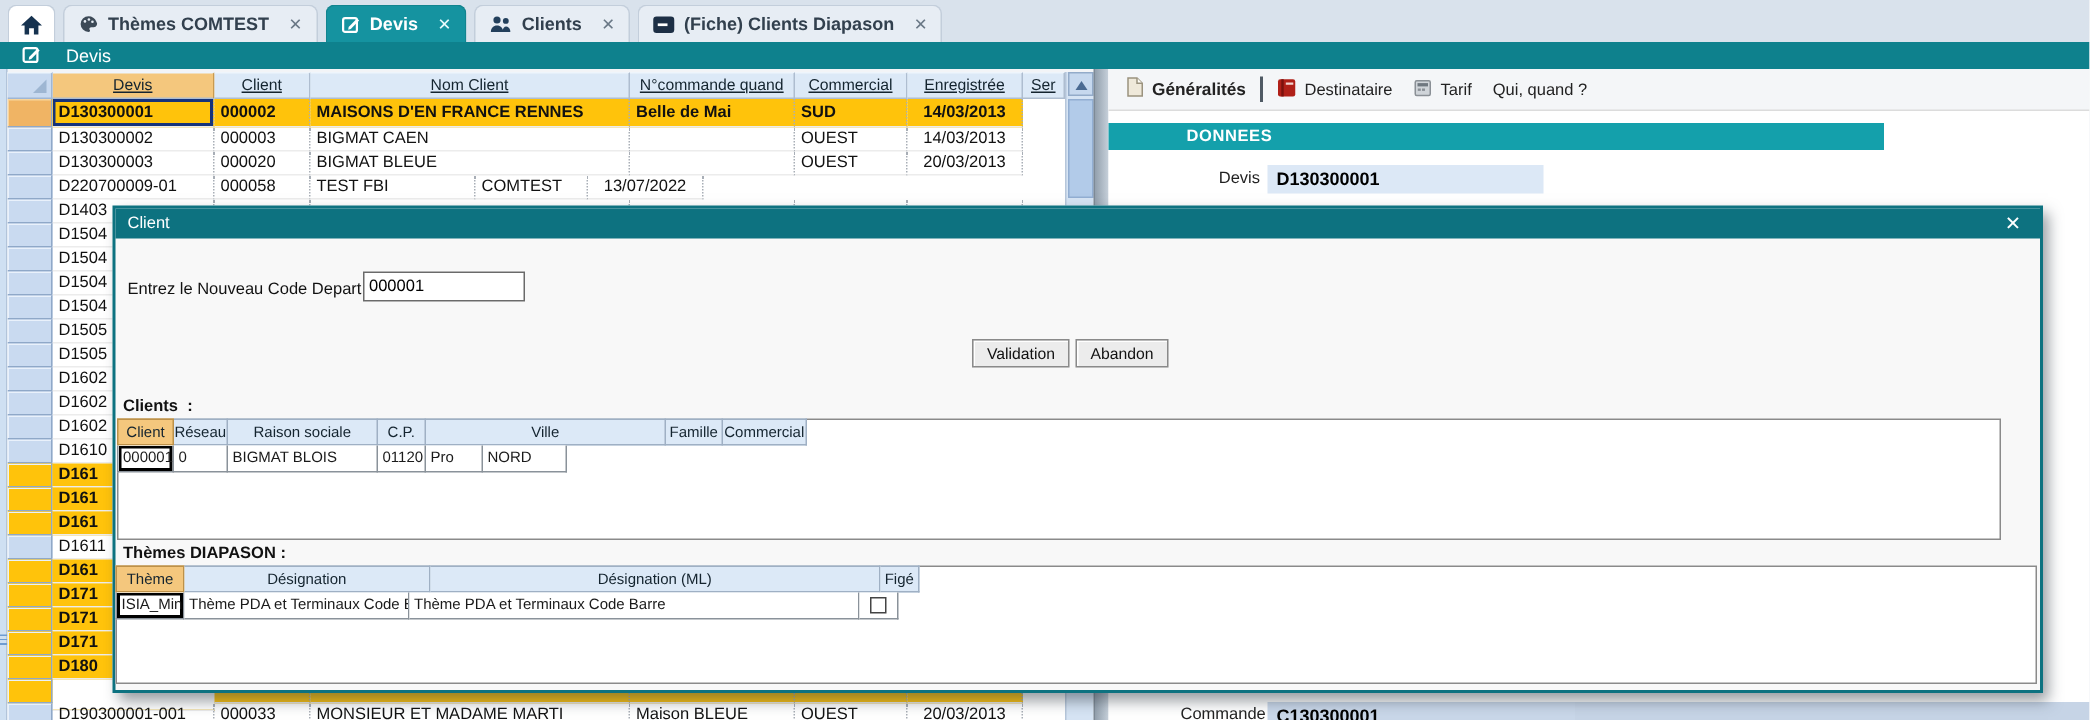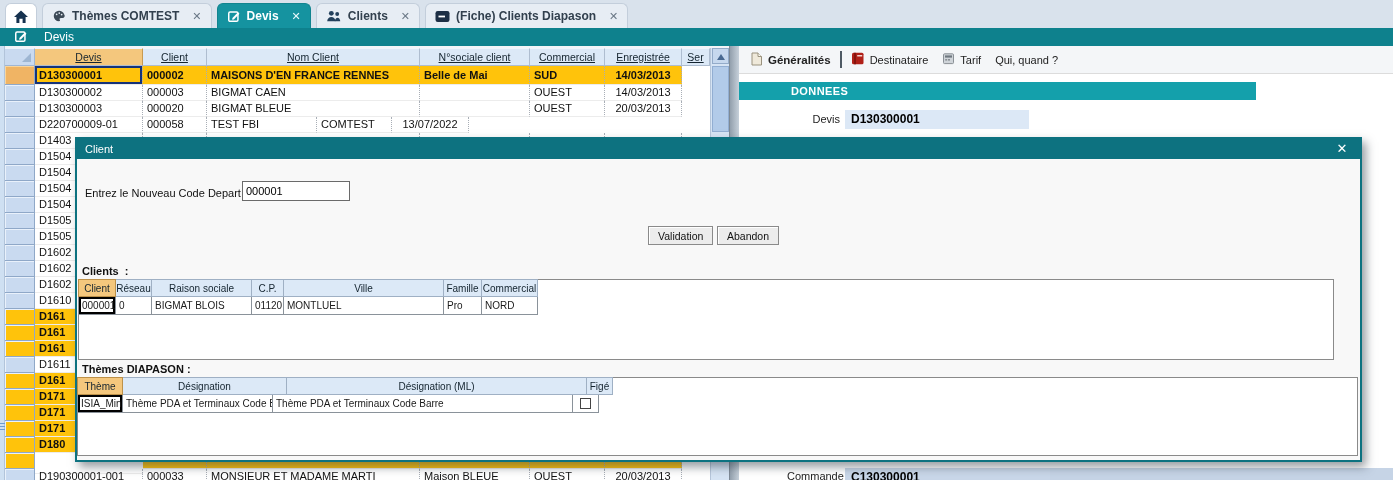--- a/index.html
+++ b/index.html
@@ -170,21 +170,21 @@
       <div class="hcell orange" style="width: 108px;">
         <span>Devis</span>
       </div>
       <div class="hcell" style="width: 64px;">
         <span>Client</span>
       </div>
       <div class="hcell" style="width: 213px;">
         <span>Nom Client</span>
       </div>
       <div class="hcell" style="width: 110px;">
-        <span>N°sociale client</span>
+        <span>N°commande quand</span>
       </div>
       <div class="hcell" style="width: 75px;">
         <span>Commercial</span>
       </div>
       <div class="hcell" style="width: 77px;">
         <span>Enregistrée</span>
       </div>
       <div class="hcell" style="width: 28px;">
         <span>Ser</span>
       </div>
@@ -490,21 +490,20 @@
         <div class="mhc" style="width: 32px;">C.P.</div>
         <div class="mhc" style="width: 160px;">Ville</div>
         <div class="mhc" style="width: 38px;">Famille</div>
         <div class="mhc" style="width: 56px;">Commercial</div>
       </div>
       <div class="mrow">
         <div class="mdc focus" style="width: 38px;">000001</div>
         <div class="mdc" style="width: 36px;">0</div>
         <div class="mdc" style="width: 100px;">BIGMAT BLOIS</div>
         <div class="mdc" style="width: 32px;">01120</div>
-        <div class="mdc" style="width: 160px;">MONTLUEL</div>
         <div class="mdc" style="width: 38px;">Pro</div>
         <div class="mdc" style="width: 56px;">NORD</div>
       </div>
     </div>
 
   <span class="mlabel b" style="left:5px;top:224px;">Thèmes DIAPASON :</span>
   <div class="obox" style="left:0px;top:238px;width:1281px;height:79px;"></div>
   <div class="mtable" style="left:0px;top:238px;" id="themes-table">
       <div class="mrow">
         <div class="mhc orange" style="width: 46px;">Thème</div>

